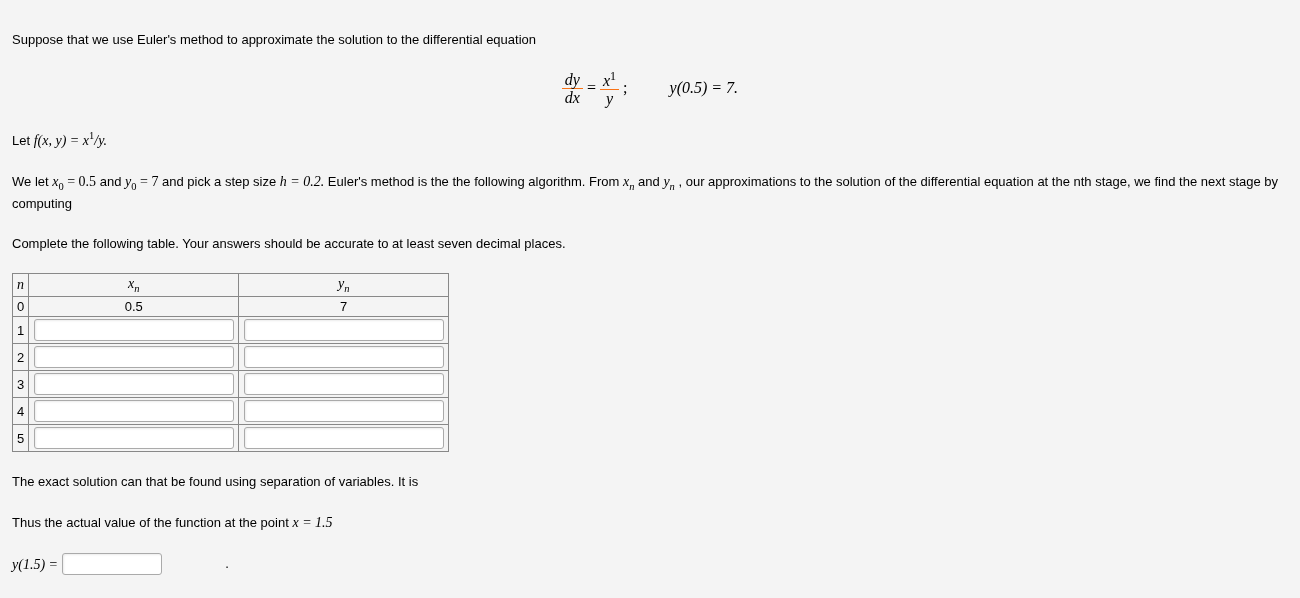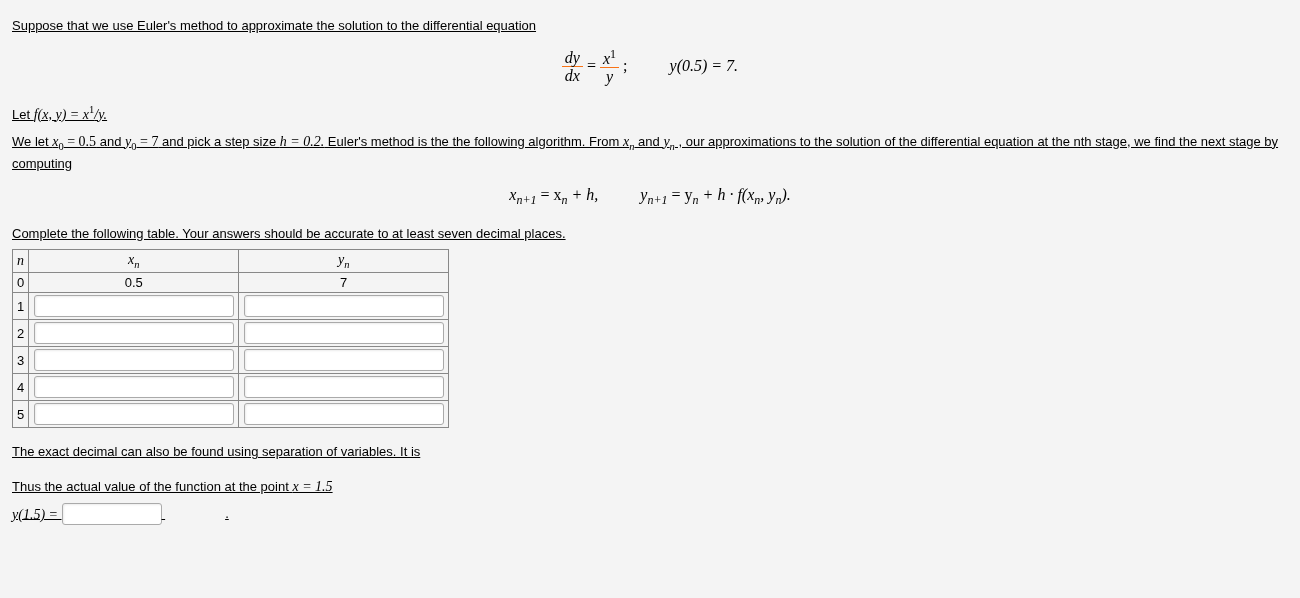--- a/index.html
+++ b/index.html
@@ -37,23 +37,22 @@
     .frac .num {
       display: block;
       border-bottom: 1px solid #f97316;
       padding: 0 3px;
     }
     .frac .den {
       display: block;
       padding: 0 3px;
     }
     .para {
-      margin: 6px 0;
+      margin: 20px 0;
       line-height: 1.5;
-      text-decoration: underline;
     }
     sup { font-size: 0.75em; }
     sub { font-size: 0.75em; }
     i { font-style: italic; }
     table.euler {
       border-collapse: collapse;
       margin: 2px 0 14px 0;
     }
     table.euler td, table.euler th {
       border: 1px solid #888;
@@ -106,25 +105,20 @@
   </div>
 
   <div class="para">
     <span>Let </span><span class="math"><i>f(x, y) = x</i><sup>1</sup><i>/y.</i></span>
   </div>
 
   <div class="para">
     <span>We let </span><span class="math"><i>x</i><sub>0</sub><span> = 0.5</span></span><span> and </span><span class="math"><i>y</i><sub>0</sub><span> = 7</span></span><span> and pick a step size </span><span class="math"><i>h = 0.2.</i></span><span> Euler's method is the the following algorithm. From </span><span class="math"><i>x</i><sub><i>n</i></sub></span><span> and </span><span class="math"><i>y</i><sub><i>n</i></sub></span><span> , our approximations to the solution of the differential equation at the nth stage, we find the next stage by computing</span>
   </div>
 
-  <div class="math-center">
-    <i>x</i><sub><i>n+1</i></sub><span> = x</span><sub><i>n</i></sub><i> + h,</i>
-    <span class="gap"></span>
-    <i>y</i><sub><i>n+1</i></sub><span> = y</span><sub><i>n</i></sub><i> + h · f(x</i><sub><i>n</i></sub><i>, y</i><sub><i>n</i></sub><i>).</i>
-  </div>
 
   <div class="para">Complete the following table. Your answers should be accurate to at least seven decimal places.</div>
 
   <table class="euler">
     <tbody>
         <tr>
       <th class="ncol"><i>n</i></th>
       <th class="xcol"><i>x</i><sub><i>n</i></sub></th>
       <th class="ycol"><i>y</i><sub><i>n</i></sub></th>
     </tr>
@@ -154,21 +148,21 @@
       <td><input type="text" class="cell-input" value="" style=""></td>
     </tr>
     <tr>
       <td>5</td>
       <td><input type="text" class="cell-input" value="" style=""></td>
       <td><input type="text" class="cell-input" value="" style=""></td>
     </tr>
   </tbody>
     </table>
 
-  <div class="para">The exact decimal can also be found using separation of variables. It is</div>
+  <div class="para">The exact solution can that be found using separation of variables. It is</div>
 
   <div class="para" style="margin-top:14px">
     <span>Thus the actual value of the function at the point </span><span class="math"><i>x = 1.5</i></span>
   </div>
   <div class="para">
     <span class="math"><i>y(1.5) = </i></span>
     <input type="text" class="small-input" style="">
     <span style="margin-left:60px">.</span>
   </div>
 

